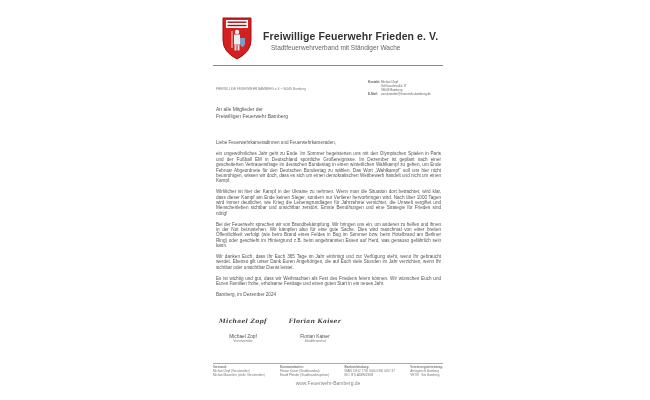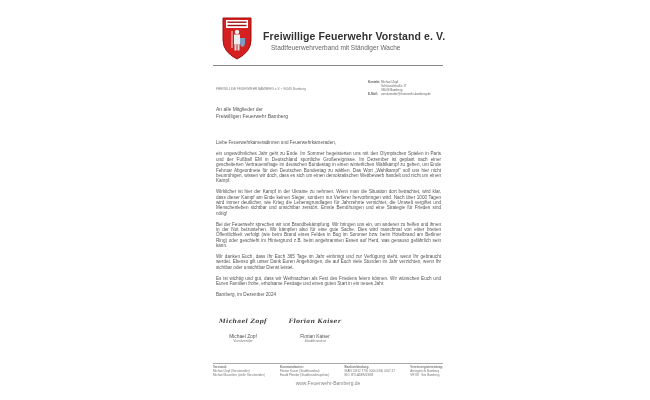--- a/index.html
+++ b/index.html
@@ -41,21 +41,21 @@
       <rect x="6.5" y="8.8" width="19" height="1.4" fill="#a01010"></rect>
       <circle cx="16" cy="16" r="2.2" fill="#eeeeee"></circle>
       <rect x="13" y="18.5" width="6" height="10" fill="#eeeeee"></rect>
       <rect x="13.5" y="28.5" width="2" height="6" fill="#dddddd"></rect>
       <rect x="16.5" y="28.5" width="2" height="6" fill="#dddddd"></rect>
       <line x1="11" y1="15" x2="11" y2="32" stroke="#dddddd" stroke-width="1"></line>
       <path d="M19 22 h5 v5 q0 3 -2.5 4 q-2.5 -1 -2.5 -4 z" fill="#7aa0c8"></path>
     </svg>
   </div>
 
-  <div class="org-name">Freiwillige Feuerwehr Vorstand e. V.</div>
+  <div class="org-name">Freiwillige Feuerwehr Frieden e. V.</div>
   <div class="org-sub">Stadtfeuerwehrverband mit Ständiger Wache</div>
   <div class="head-rule"></div>
 
   <div class="sender-line">FREIWILLIGE FEUERWEHR BAMBERG e.V. • 96049 Bamberg</div>
 
   <div class="contact">
     <div class="row">
       <span class="lbl">Kontakt:</span>
       <span>Michael Zopf</span>
     </div>

